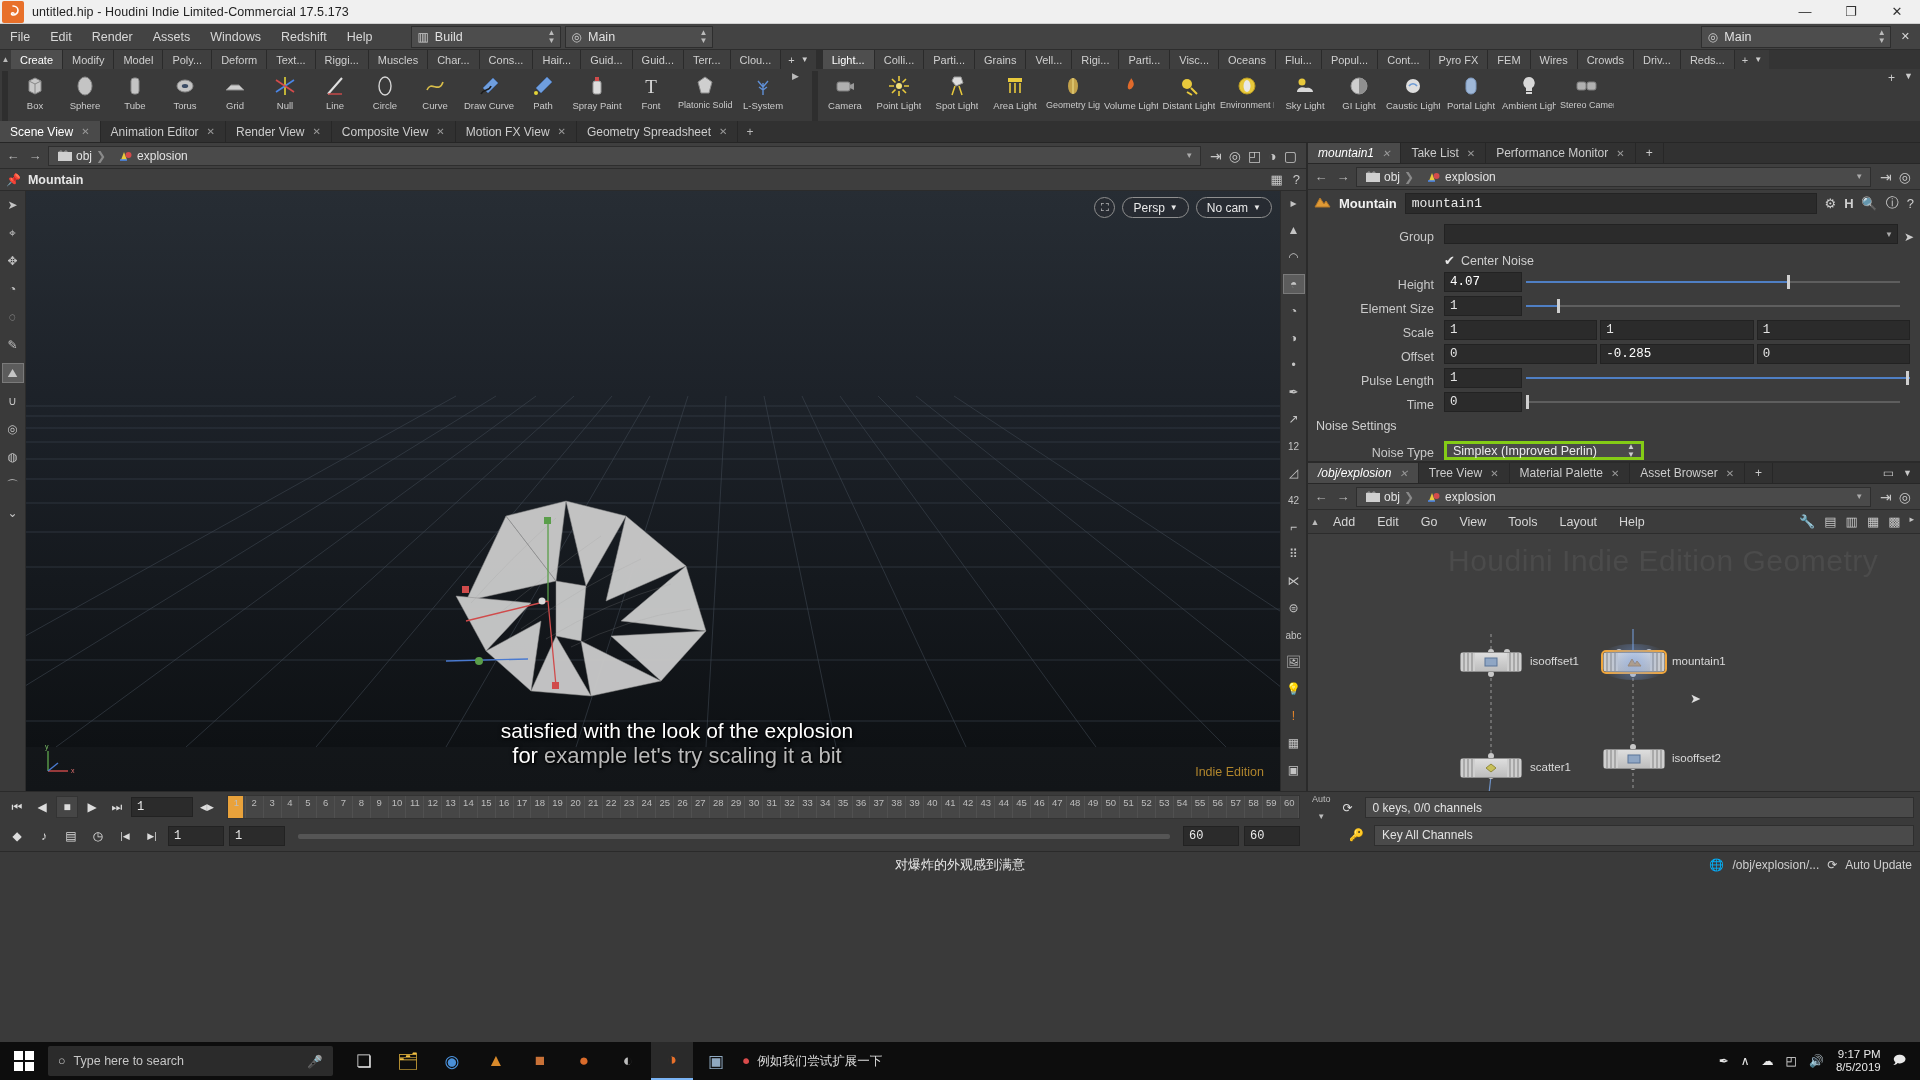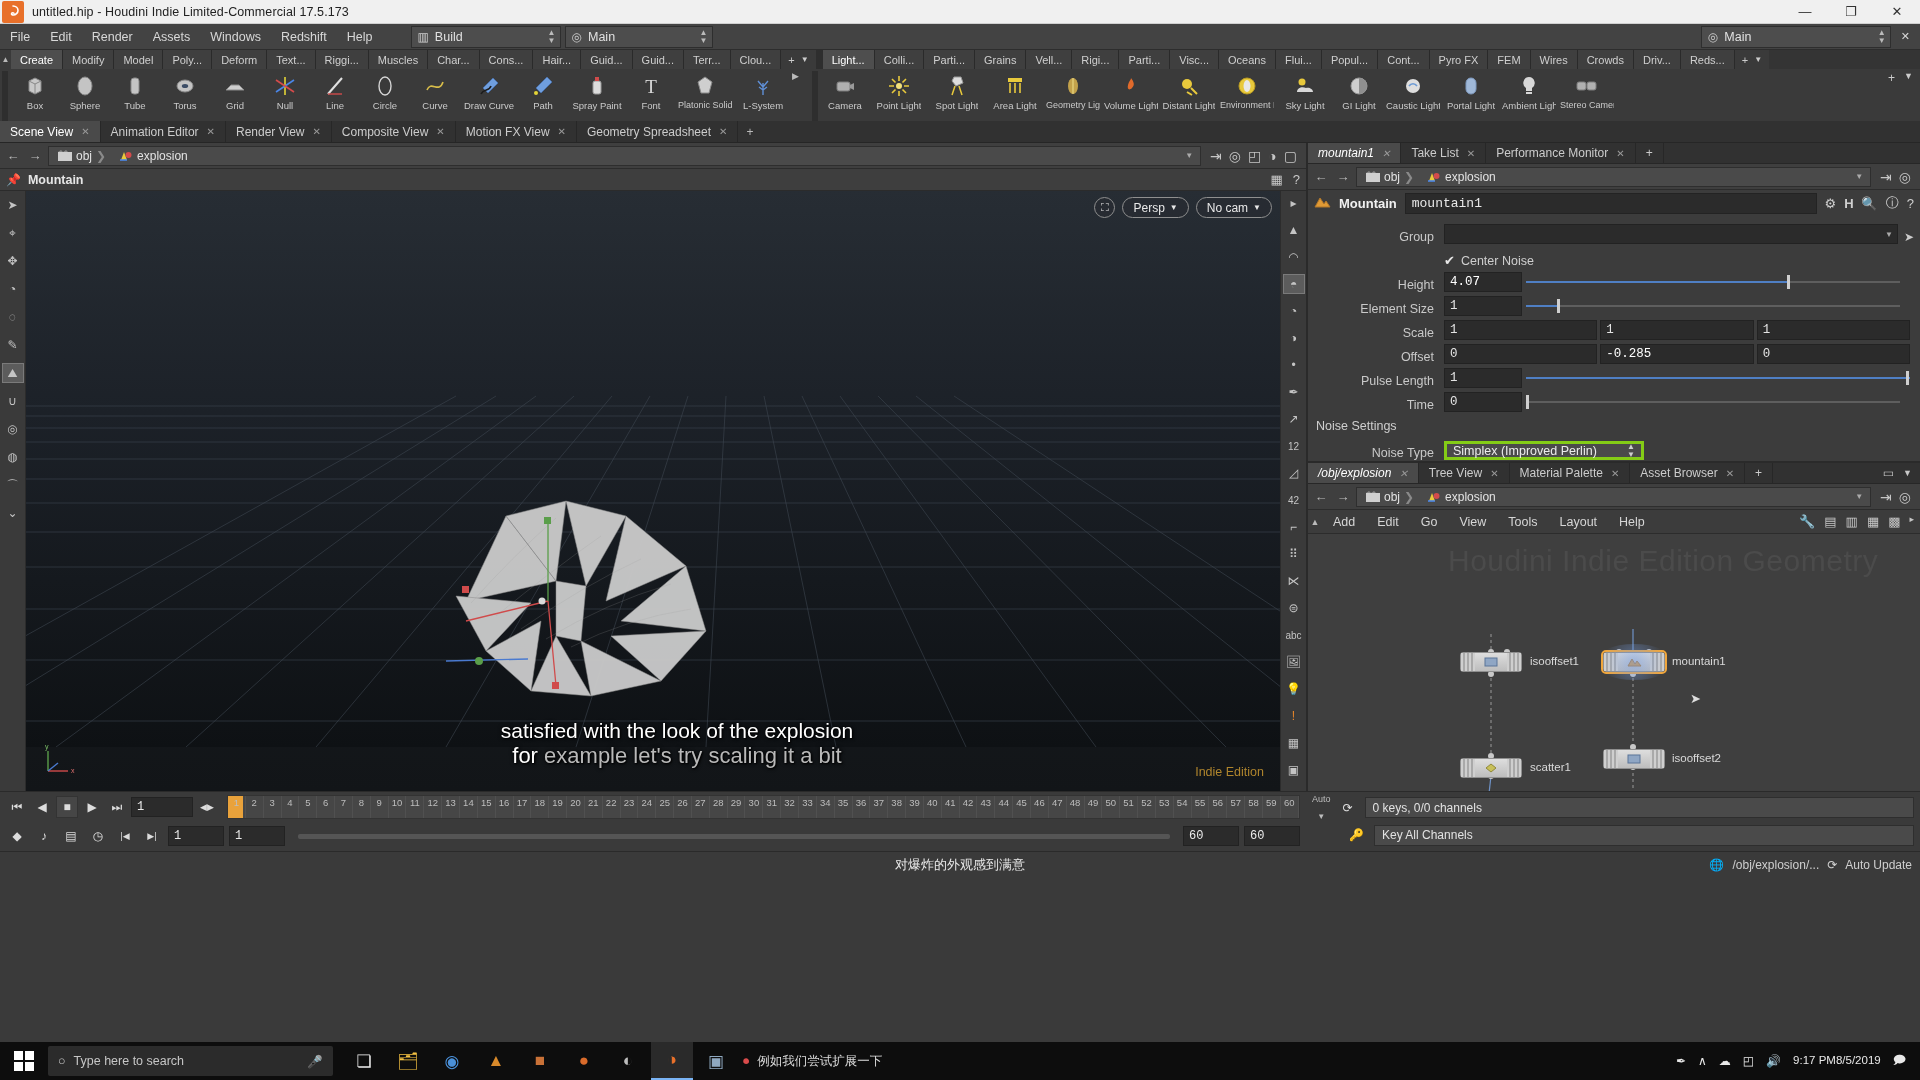--- a/index.html
+++ b/index.html
@@ -258,21 +258,21 @@
   .start { width: 48px; height: 38px; display: flex; align-items: center; justify-content: center; }
   .winlogo { display: grid; grid-template-columns: 9px 9px; grid-template-rows: 9px 9px; gap: 2px; }
   .winlogo i { background: #fff; display: block; }
   .searchbox { width: 285px; height: 30px; background: #2b2b2b; border-radius: 2px;
     display: flex; align-items: center; gap: 8px; padding: 0 10px; color: #c6c6c6; font-size: 12.5px; }
   .tb-apps { display: flex; align-items: center; gap: 2px; margin-left: 10px; }
   .tb-app { width: 42px; height: 38px; display: flex; align-items: center; justify-content: center; font-size: 17px; }
   .tb-app.active { background: #2a2a2a; border-bottom: 2px solid #7ab4f5; }
   .tb-caption { margin-left: 6px; display: flex; align-items: center; gap: 8px; font-size: 12.5px; color: #ddd; }
   .tray { margin-left: auto; display: flex; align-items: center; gap: 12px; padding-right: 14px; font-size: 12px; }
-  .clock { display: flex; flex-direction: row; align-items: flex-end; line-height: 1.15; font-size: 11.5px; }
+  .clock { display: flex; flex-direction: column; align-items: flex-end; line-height: 1.15; font-size: 11.5px; }
 </style>
 </head>
 <body>
 
 <div id="app">
 
   <div class="titlebar">
     <div class="tb-logo">
       <svg width="16" height="16" viewBox="0 0 16 16">
           <path d="M8 2c3 0 5 2 5 4.5S10.5 11 8.5 11c-1.2 0-2-.5-2-1.2 0-.6.5-1 1.2-1 .5 0 .9.2 1.2.5" fill="none" stroke="#fff" stroke-width="1.6" stroke-linecap="round"></path>

